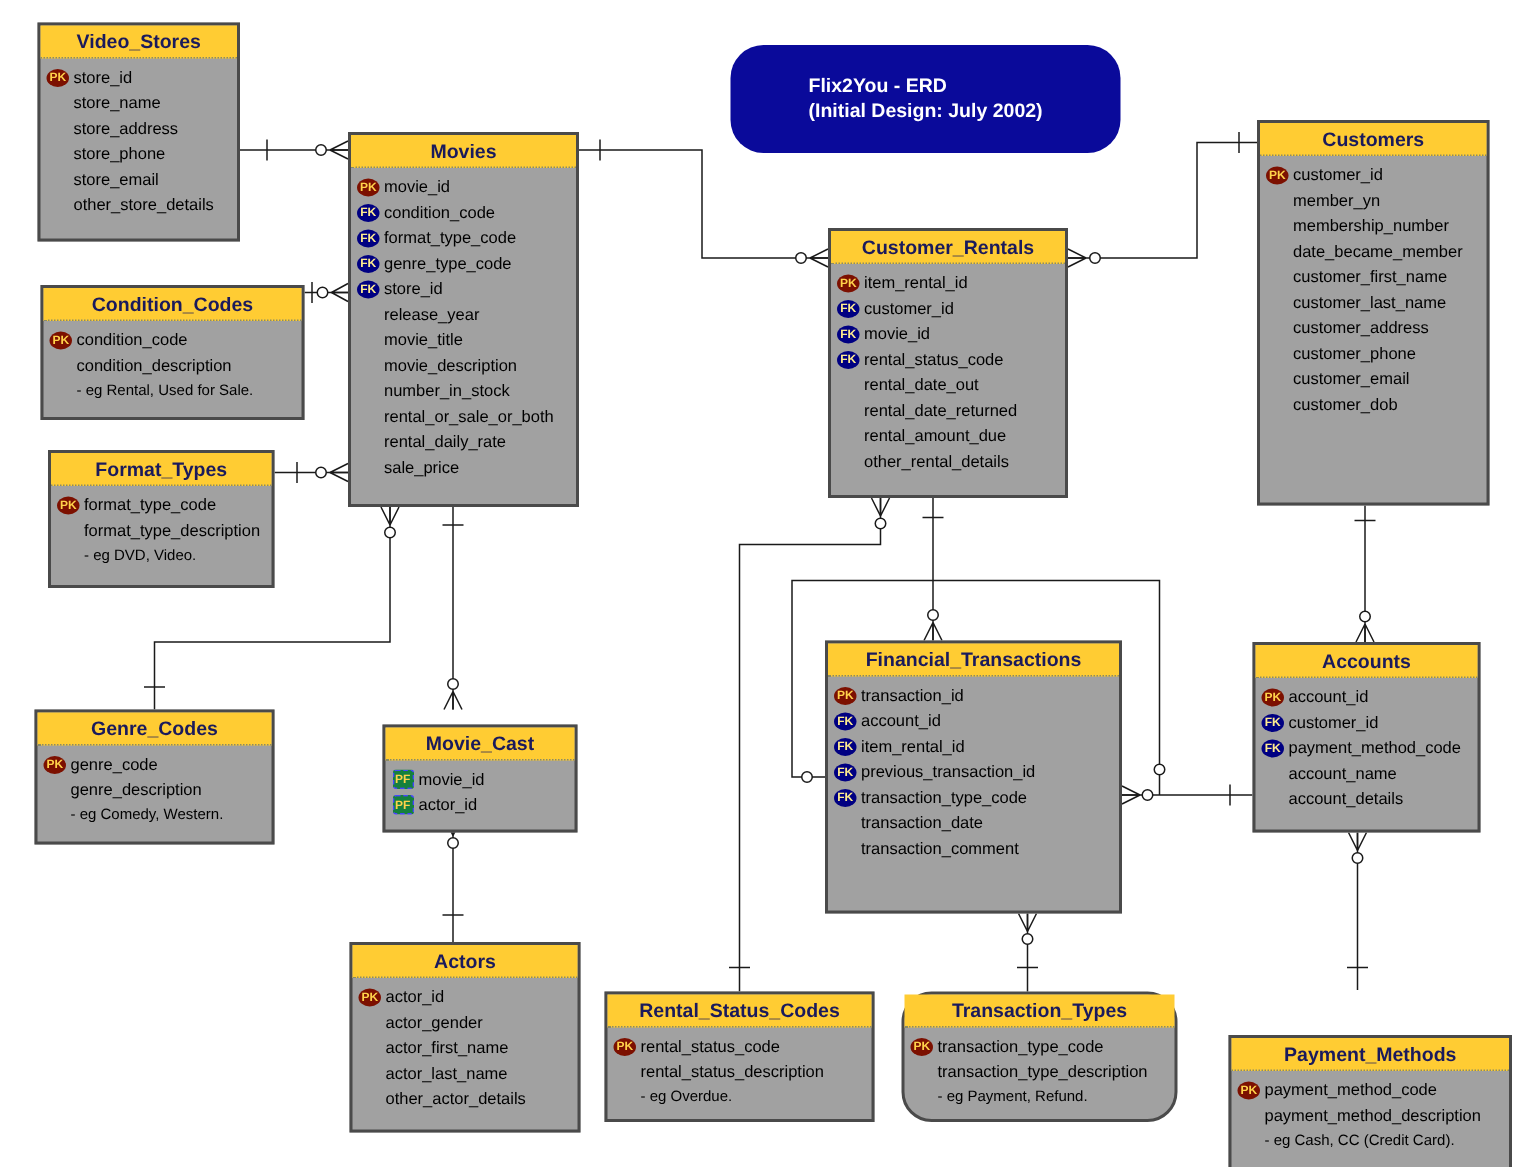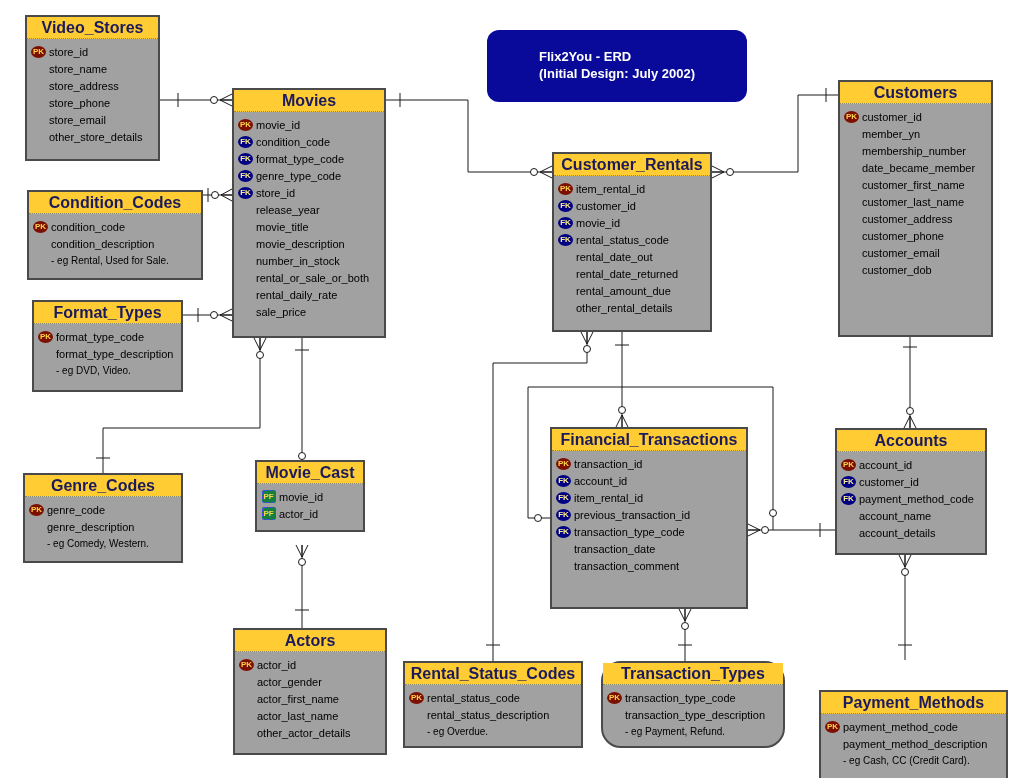--- a/index.html
+++ b/index.html
@@ -1,34 +1,34 @@
 <!DOCTYPE html>
 <html><head>
 <meta charset="utf-8">
 <style>
   html,body{margin:0;padding:0;background:#fff;font-family:"Liberation Sans",sans-serif;}
   #canvas{position:relative;width:1024px;height:778px;background:#ffffff;overflow:hidden;}
   svg.wires{position:absolute;left:0;top:0;width:1024px;height:778px;}
 
   .entity{position:absolute;background:#A1A1A1;border:2px solid #4a4a4a;box-sizing:border-box;z-index:2;}
-  .entity-header{background:#FFCC33;color:#1a1a5c;font-weight:bold;font-size:16px;text-align:center;
+  .entity-header{background:#FFCC33;color:#1a1a5c;font-weight:bold;font-size:13px;text-align:center;
     height:21px;line-height:21px;border-bottom:1px dotted #8a8a66;overflow:hidden;white-space:nowrap;}
   .entity-body{padding:4px 20px 0 3px;}
   .field-row{display:flex;align-items:center;height:17px;font-size:11px;color:#000;white-space:nowrap;}
   .badge-slot{flex:0 0 17px;width:17px;display:flex;justify-content:center;align-items:center;}
   .badge{width:15px;height:12px;border-radius:50%;font-size:8px;font-weight:bold;
     display:flex;align-items:center;justify-content:center;line-height:1;letter-spacing:0;}
   .badge.pk{background:#7c1000;color:#ffd24a;}
   .badge.fk{background:#000082;color:#ffec8f;}
   .badge.pf{background:#15803d;color:#ffd24a;border-radius:2px;border:1px dashed #4646ff;width:12px;height:11px;}
   .field-name{margin-left:2px;}
   .field-row.note .field-name{font-size:10px;}
 
   .title-box{position:absolute;left:487px;top:30px;width:260px;height:72px;background:#0a0a9a;
-    border-radius:12px;color:#ffffff;font-weight:bold;font-size:13px;display:flex;flex-direction:column;
+    border-radius:22px;color:#ffffff;font-weight:bold;font-size:13px;display:flex;flex-direction:column;
     justify-content:center;padding-left:52px;box-sizing:border-box;line-height:1.3;z-index:2;}
 </style>
 </head>
 <body>
 
 <div id="canvas">
 
   <svg class="wires" viewBox="0 0 1024 778" fill="none" stroke="#1a1a1a" stroke-width="1">
 
     <g>
@@ -285,21 +285,21 @@
         <div class="field-row">
           <span class="badge-slot"></span>
           <span class="field-name">rental_daily_rate</span>
         </div>
         <div class="field-row">
           <span class="badge-slot"></span>
           <span class="field-name">sale_price</span>
         </div>
       </div>
     </div>
-    <div class="entity" style="left: 255px; top: 460px; width: 110px; height: 72px;">
+    <div class="entity" style="left: 255px; top: 483px; width: 130px; height: 72px;">
       <div class="entity-header">Movie_Cast</div>
       <div class="entity-body">
         <div class="field-row">
           <span class="badge-slot">
             <span class="badge pf">PF</span>
           </span>
           <span class="field-name">movie_id</span>
         </div>
         <div class="field-row">
           <span class="badge-slot">

